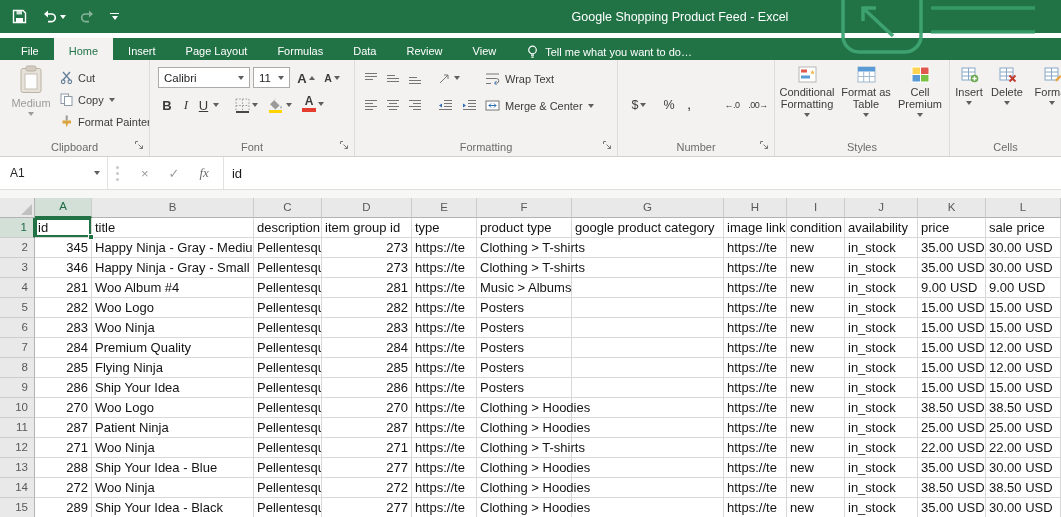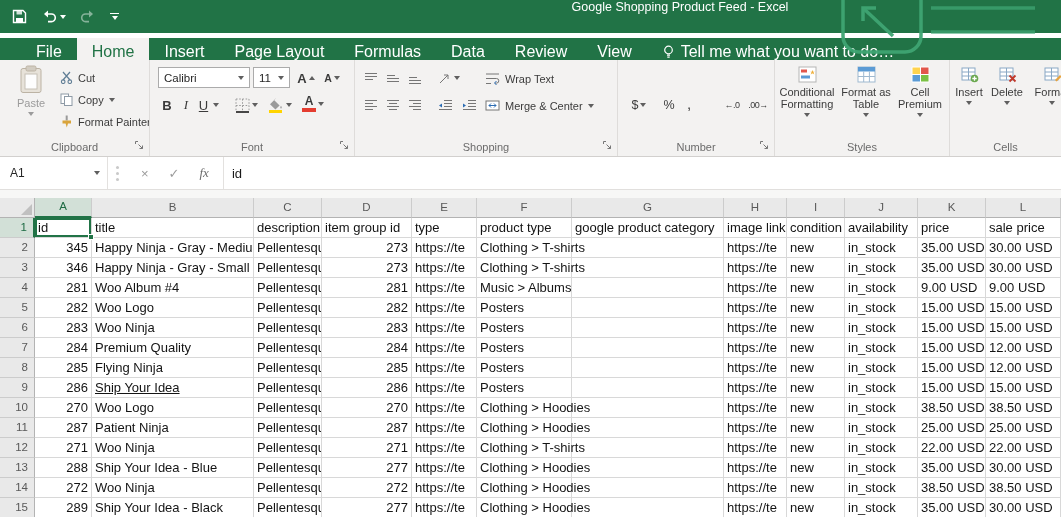--- a/index.html
+++ b/index.html
@@ -1,35 +1,35 @@
 <!DOCTYPE html>
 <html><head>
 <meta charset="utf-8">
 <style>
   *{box-sizing:border-box;margin:0;padding:0}
   body{background:#fff;font-family:"Liberation Sans",sans-serif}
   #app{position:relative;width:1061px;height:517px;overflow:hidden;background:#fff;user-select:none}
 
   
-  .titlebar{position:absolute;top:0;left:0;right:0;height:33px;background:#217346;color:#fff;display:flex;}
+  .titlebar{position:absolute;top:0;left:0;right:0;height:33px;background:#217346;color:#fff;display:flex;align-items:center}
   .qat{display:flex;align-items:center;padding-left:12px}
   .qat .qbtn{display:flex;align-items:center;margin-right:14px}
   .title{position:absolute;left:680px;transform:translateX(-50%);font-size:12.5px;white-space:nowrap;color:#fff}
   .dim{opacity:.45}
   .watermark{position:absolute;top:0;right:26px;width:200px;height:56px;pointer-events:none;z-index:4}
 
   
   .cr{display:inline-block;width:0;height:0;border-left:3.5px solid transparent;border-right:3.5px solid transparent;border-top:4px solid #5f5f5f}
   .crw{border-top-color:#fff}
   .cru{border-top:none;border-bottom:4px solid #5f5f5f}
   .crdim{border-top-color:#9b9b9b}
   .qline{display:block;width:9px;height:1.5px;background:#fff;margin-bottom:2px}
 
   
-  .tabrow{position:absolute;top:38px;left:0;right:0;height:27px;background:#217346;display:flex;padding-left:21px;font-size:16px;color:#fff}
+  .tabrow{position:absolute;top:38px;left:0;right:0;height:27px;background:#217346;display:flex;padding-left:6px;font-size:11px;color:#fff}
   .tab{padding:0 15px;line-height:27px;white-space:nowrap;cursor:default}
   .tab.active{background:#f3f2f1;color:#217346}
   .tellme{display:flex;align-items:center;gap:7px;padding:0 12px;margin-left:4px;white-space:nowrap}
 
   
   .ribbon{position:absolute;top:60px;left:0;right:0;height:97px;background:#f3f2f1;border-bottom:1px solid #d2d0ce}
   .rgroup{position:absolute;top:0;bottom:0;border-right:1px solid #dedcda;overflow:hidden}
   .rlabel{position:absolute;bottom:3px;left:0;right:0;text-align:center;font-size:11px;color:#6b6b6b;white-space:nowrap}
   .launcher{position:absolute;right:3px;bottom:4px;width:12px;height:12px;cursor:pointer}
   .bigbtn{position:absolute;display:flex;flex-direction:column;align-items:center;font-size:11px;color:#3b3b3b;text-align:center;cursor:pointer}
@@ -142,21 +142,21 @@
 
   <div class="ribbon">
 
     <div class="rgroup" style="left:0;width:150px">
       <div class="bigbtn paste disabled" style="left:8px;top:5px;width:46px">
         <svg width="24" height="29" viewBox="0 0 24 29">
             <rect x="2" y="3.5" width="20" height="24" rx="2" fill="#e7e2d9" stroke="#bcb3a4"></rect>
             <rect x="7" y="1" width="10" height="5" rx="1.5" fill="#d2ccc1" stroke="#bcb3a4"></rect>
             <rect x="6" y="9" width="12" height="15" fill="#fdfdfd" stroke="#c6c0b6"></rect>
           </svg>
-        <span class="bl">Paste</span>
+        <span class="bl">Medium</span>
         <span class="cr crdim"></span>
       </div>
       <div class="smallrow" style="left:60px;top:8px">
         <svg width="13" height="13" viewBox="0 0 13 13">
             <path d="M3 1l7 8M10 1 3 9" stroke="#5f7d95" stroke-width="1.2" fill="none"></path>
             <circle cx="3.2" cy="10.7" r="1.8" fill="none" stroke="#5f7d95" stroke-width="1.1"></circle>
             <circle cx="9.8" cy="10.7" r="1.8" fill="none" stroke="#5f7d95" stroke-width="1.1"></circle>
           </svg>
         <span>Cut</span>
       </div>
@@ -324,21 +324,21 @@
         </div>
       <div class="smallrow" style="left:130px;top:36px">
         <svg width="15" height="11" viewBox="0 0 15 11">
             <rect x="1" y="1" width="13" height="9" fill="#fff" stroke="#767676"></rect>
             <path d="M4 5.5h7" stroke="#2b6cb3" fill="none"></path>
             <path d="M6 3.5 4 5.5l2 2M9 3.5l2 2-2 2" stroke="#2b6cb3" fill="none"></path>
           </svg>
         <span>Merge &amp; Center</span>
         <span class="cr"></span>
       </div>
-      <div class="rlabel">Shopping</div>
+      <div class="rlabel">Formatting</div>
       <div class="launcher">
           <svg width="11" height="11" viewBox="0 0 11 11">
             <g stroke="#777" fill="none">
               <path d="M1.5 4V1.5H4M4.5 4.5l4 4M8.5 5.5v3h-3"></path>
             </g>
           </svg>
         </div>
     </div>
 
     <div class="rgroup" style="left:618px;width:157px">
@@ -586,21 +586,21 @@
         <div class="g-cell" style="width: 152px;"></div>
         <div class="g-cell" style="width: 63px;">https://te</div>
         <div class="g-cell" style="width: 58px;">new</div>
         <div class="g-cell" style="width: 73px;">in_stock</div>
         <div class="g-cell" style="width: 68px;">15.00 USD</div>
         <div class="g-cell" style="width: 75px;">12.00 USD</div>
       </div>
       <div class="g-row">
         <div class="g-rh">9</div>
         <div class="g-cell r" style="width: 57px;">286</div>
-        <div class="g-cell" style="width: 162px; text-decoration: underline;">Ship Your Idea</div>
+        <div class="g-cell" style="width: 162px;">Ship Your Idea</div>
         <div class="g-cell" style="width: 68px;">Pellentesque</div>
         <div class="g-cell r" style="width: 90px;">286</div>
         <div class="g-cell" style="width: 65px;">https://te</div>
         <div class="g-cell ovf" style="width: 95px;">Posters</div>
         <div class="g-cell" style="width: 152px;"></div>
         <div class="g-cell" style="width: 63px;">https://te</div>
         <div class="g-cell" style="width: 58px;">new</div>
         <div class="g-cell" style="width: 73px;">in_stock</div>
         <div class="g-cell" style="width: 68px;">15.00 USD</div>
         <div class="g-cell" style="width: 75px;">15.00 USD</div>

